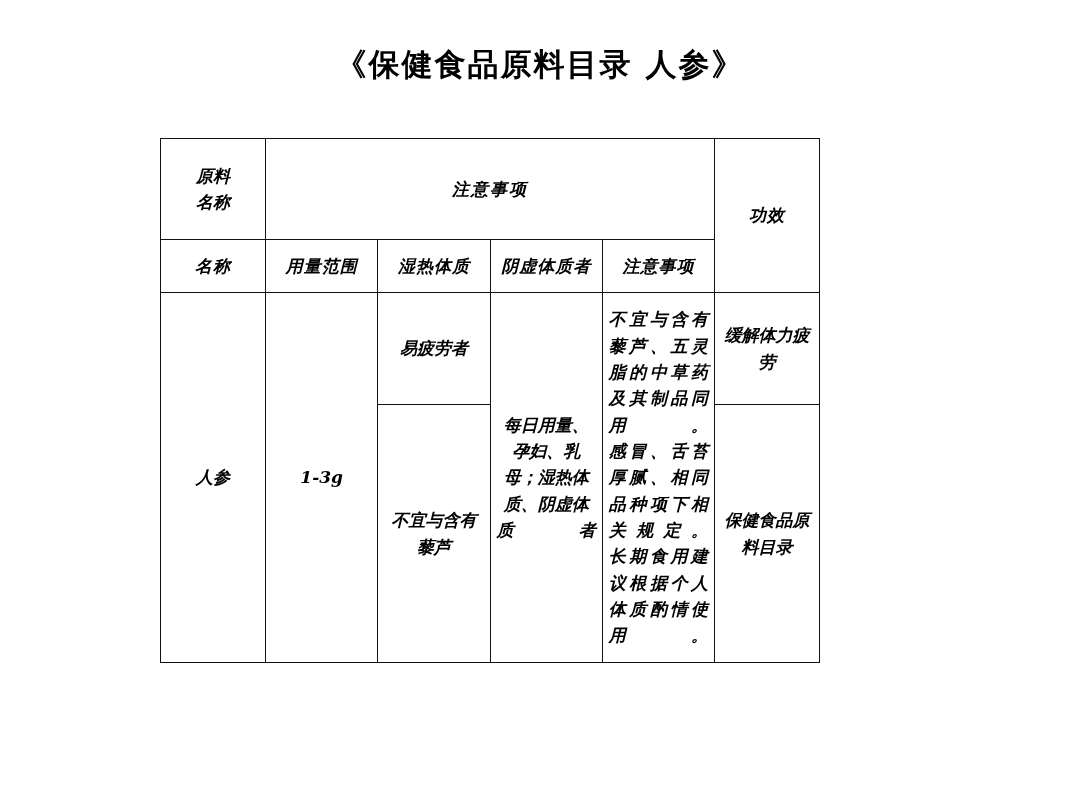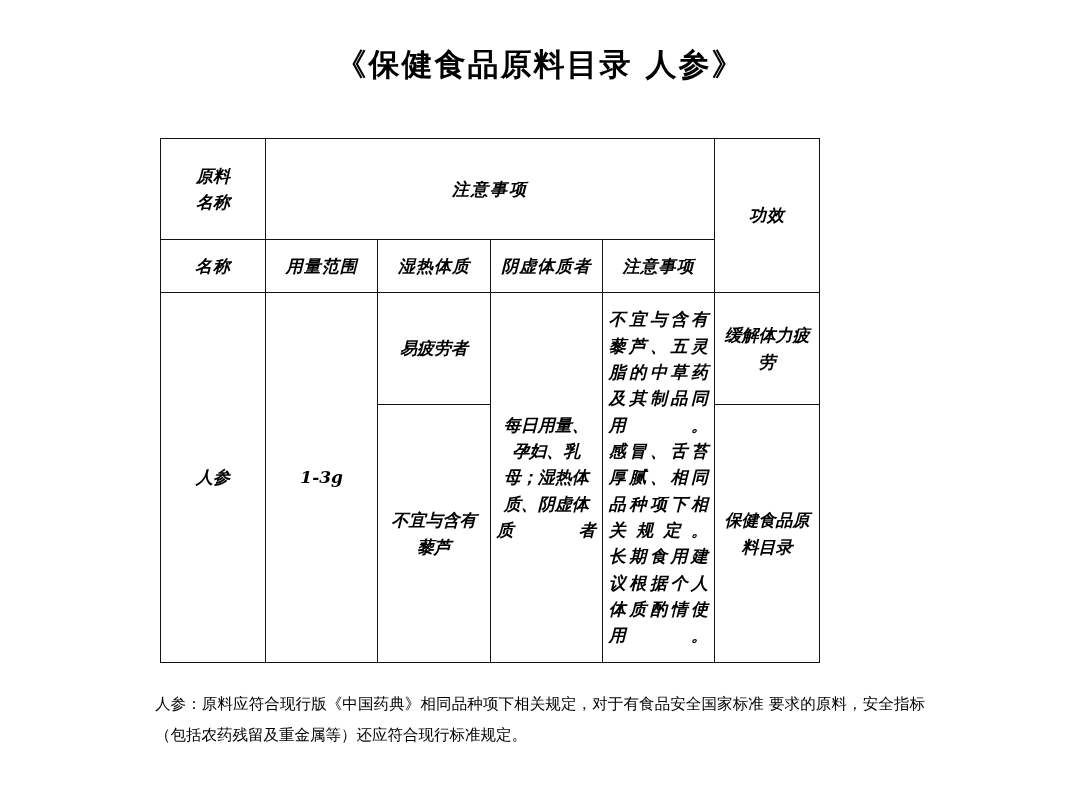--- a/index.html
+++ b/index.html
@@ -152,18 +152,14 @@
           <td class="body-cell cell-effect">缓解体力疲劳</td>
         </tr>
         <tr class="rowB">
           <td class="body-cell">不宜与含有藜芦</td>
           <td class="body-cell cell-effect">保健食品原料目录</td>
         </tr>
       </tbody>
     </table>
   </div>
 
-  <div class="footnote">
-    <span class="p1">人参：原料应符合现行版《中国药典》相同品种项下相关规定，对于有食品安全国家标准</span>
-    <span>要求的原料，安全指标（包括农药残留及重金属等）还应符合现行标准规定。</span>
-  </div>
 
 </div>
 
 </body></html>

